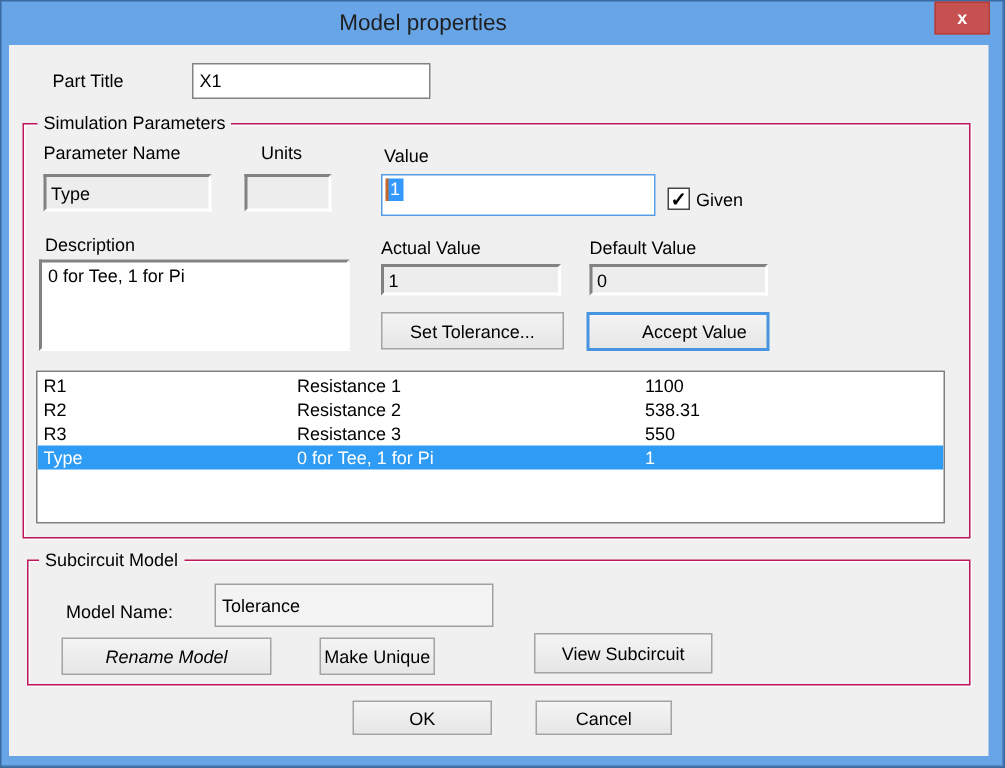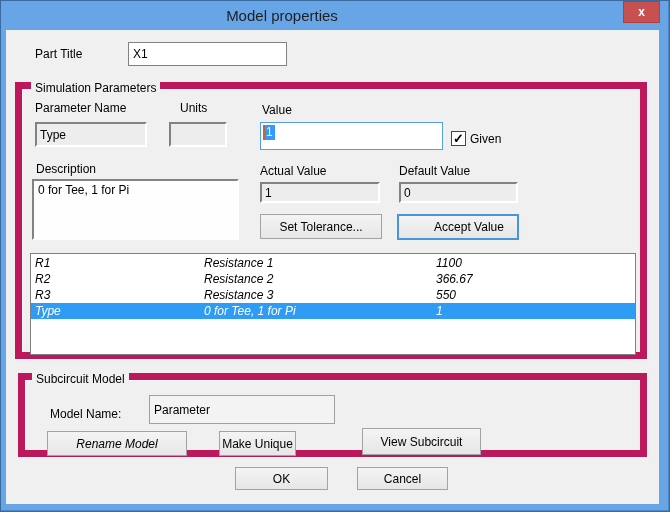--- a/index.html
+++ b/index.html
@@ -53,21 +53,21 @@
   }
   .sel-text {
     position: relative; background: #3399FF; color: #fff; padding: 0 2px 1px 2px;
   }
   .sel-text::before {
     content: ""; position: absolute; left: -1px; top: 0; bottom: 0; width: 2px;
     background: #C4672F;
   }
 
   .groupbox {
-    position: absolute; border: 7px solid #be185d;
+    position: absolute; border: 1px solid #be185d;
     box-shadow: 1px 1px 0 #FDFDFD inset, 1px 1px 0 #FDFDFD;
   }
   .group-label {
     position: absolute; top: -8px; background: #F0F0F0; padding: 0 4px;
     white-space: nowrap;
   }
 
   .btn {
     position: absolute; background: linear-gradient(#F4F4F4, #E6E6E6);
     border: 1px solid #A3A3A3; text-align: center;
@@ -82,21 +82,21 @@
     display: flex; align-items: center; justify-content: center;
     font-weight: bold; font-size: 13px; color: #000; line-height: 13px;
   }
 
   .listbox {
     position: absolute; background: #fff; border: 1px solid #7F7F7F;
     overflow: hidden;
   }
   .lb-row { position: relative; height: 16px; line-height: 16px; width: 100%; }
   .lb-row.selected { background: #2E9BF5; color: #fff; }
-  .lb-cell { position: absolute; top: 0; white-space: nowrap; font-style: italic; }
+  .lb-cell { position: absolute; top: 0; white-space: nowrap; }
   .lb-cell.c0 { left: 4px; }
   .lb-cell.c1 { left: 157px; margin-left: 16px; }
   .lb-cell.c2 { left: 405px; }
 </style>
 </head>
 <body>
 
 <div class="window">
 
   <div class="titlebar">
@@ -155,41 +155,41 @@
 
       <div class="listbox" style="left:8px; top:164px; width:606px; height:102px; padding-top:1px;" id="params-list">
           <div class="lb-row">
             <span class="lb-cell c0">R1</span>
             <span class="lb-cell c1">Resistance 1</span>
             <span class="lb-cell c2">1100</span>
           </div>
           <div class="lb-row">
             <span class="lb-cell c0">R2</span>
             <span class="lb-cell c1">Resistance 2</span>
-            <span class="lb-cell c2">366.67</span>
+            <span class="lb-cell c2">538.31</span>
           </div>
           <div class="lb-row">
             <span class="lb-cell c0">R3</span>
             <span class="lb-cell c1">Resistance 3</span>
             <span class="lb-cell c2">550</span>
           </div>
           <div class="lb-row selected">
             <span class="lb-cell c0">Type</span>
             <span class="lb-cell c1">0 for Tee, 1 for Pi</span>
             <span class="lb-cell c2">1</span>
           </div>
         </div>
     </div>
 
     <div class="groupbox" style="left:12px; top:343px; width:629px; height:84px;">
       <div class="group-label" style="left:7px;">Subcircuit Model</div>
 
       <div class="lbl" style="left:25px; top:27px;">Model Name:</div>
       <div class="edit-flat" style="left:124px; top:15px; width:186px; height:29px; background:#F3F3F3; border-color:#A0A0A0;">
-        <span>Parameter</span>
+        <span>Tolerance</span>
       </div>
 
       <div class="btn" style="left:22px; top:51px; width:140px; height:25px;font-style:italic;">Rename Model</div>
       <div class="btn" style="left:194px; top:51px; width:77px; height:25px;">Make Unique</div>
       <div class="btn" style="left:337px; top:48px; width:119px; height:27px;">View Subcircuit</div>
     </div>
 
     <div class="btn" style="left:229px; top:437px; width:93px; height:23px;">OK</div>
     <div class="btn" style="left:351px; top:437px; width:91px; height:23px;">Cancel</div>
 

